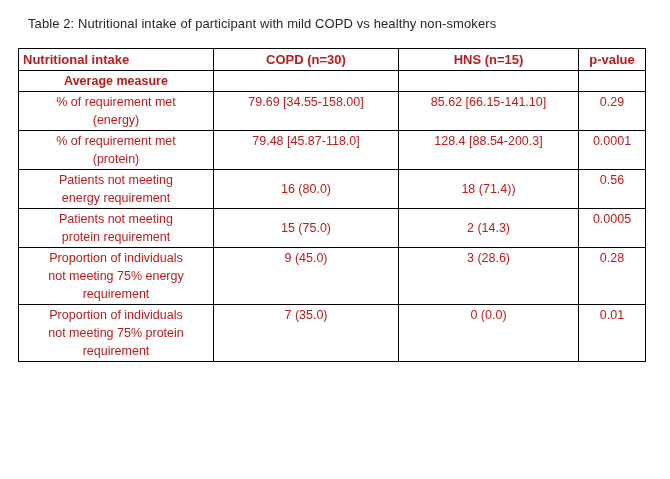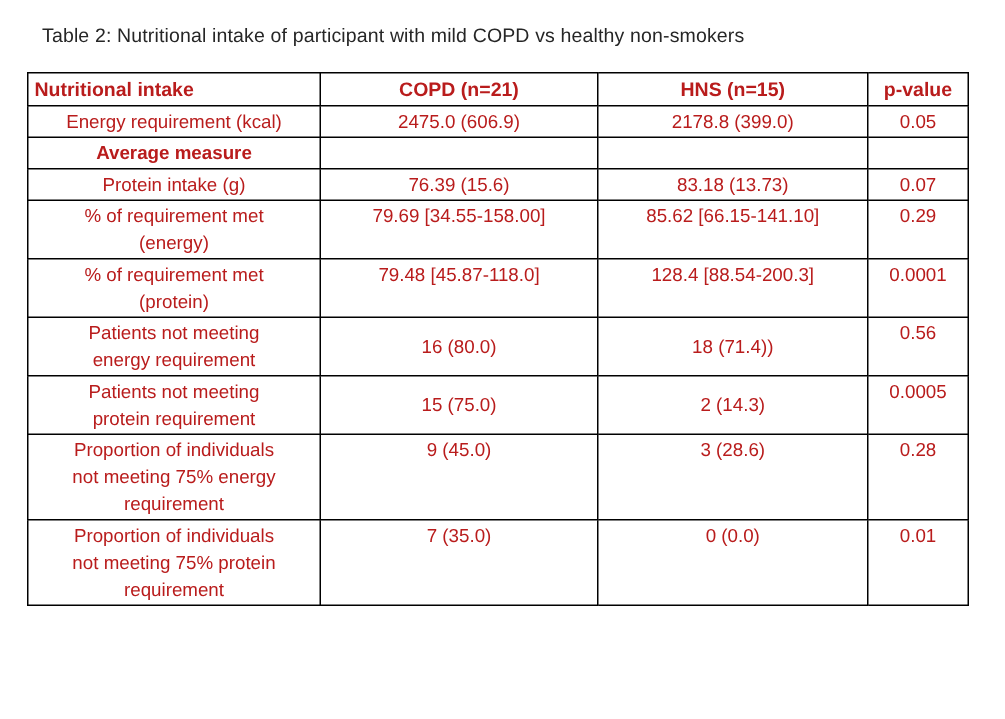--- a/index.html
+++ b/index.html
@@ -64,43 +64,31 @@
   <table class="nutri">
     <colgroup>
       <col style="width:195px">
       <col style="width:185px">
       <col style="width:180px">
       <col style="width:67px">
     </colgroup>
     <thead>
       <tr>
         <th class="label">Nutritional intake</th>
-        <th>COPD (n=21)</th>
+        <th>COPD (n=30)</th>
         <th>HNS (n=15)</th>
         <th>p-value</th>
       </tr>
     </thead>
     <tbody>
-      <tr class="r1">
-        <td class="label">Energy requirement (kcal)</td>
-        <td>2475.0 (606.9)</td>
-        <td>2178.8 (399.0)</td>
-        <td class="p">0.05</td>
-      </tr>
       <tr class="r1 section">
         <td class="label">Average measure</td>
         <td></td>
         <td></td>
         <td class="p"></td>
-      </tr>
-      <tr class="r1">
-        <td class="label">Protein intake (g)</td>
-        <td>76.39 (15.6)</td>
-        <td>83.18 (13.73)</td>
-        <td class="p">0.07</td>
       </tr>
       <tr class="r2 va-top">
         <td class="label">% of requirement met
 (energy)</td>
         <td>79.69 [34.55-158.00]</td>
         <td>85.62 [66.15-141.10]</td>
         <td class="p">0.29</td>
       </tr>
       <tr class="r2 va-top">
         <td class="label">% of requirement met

